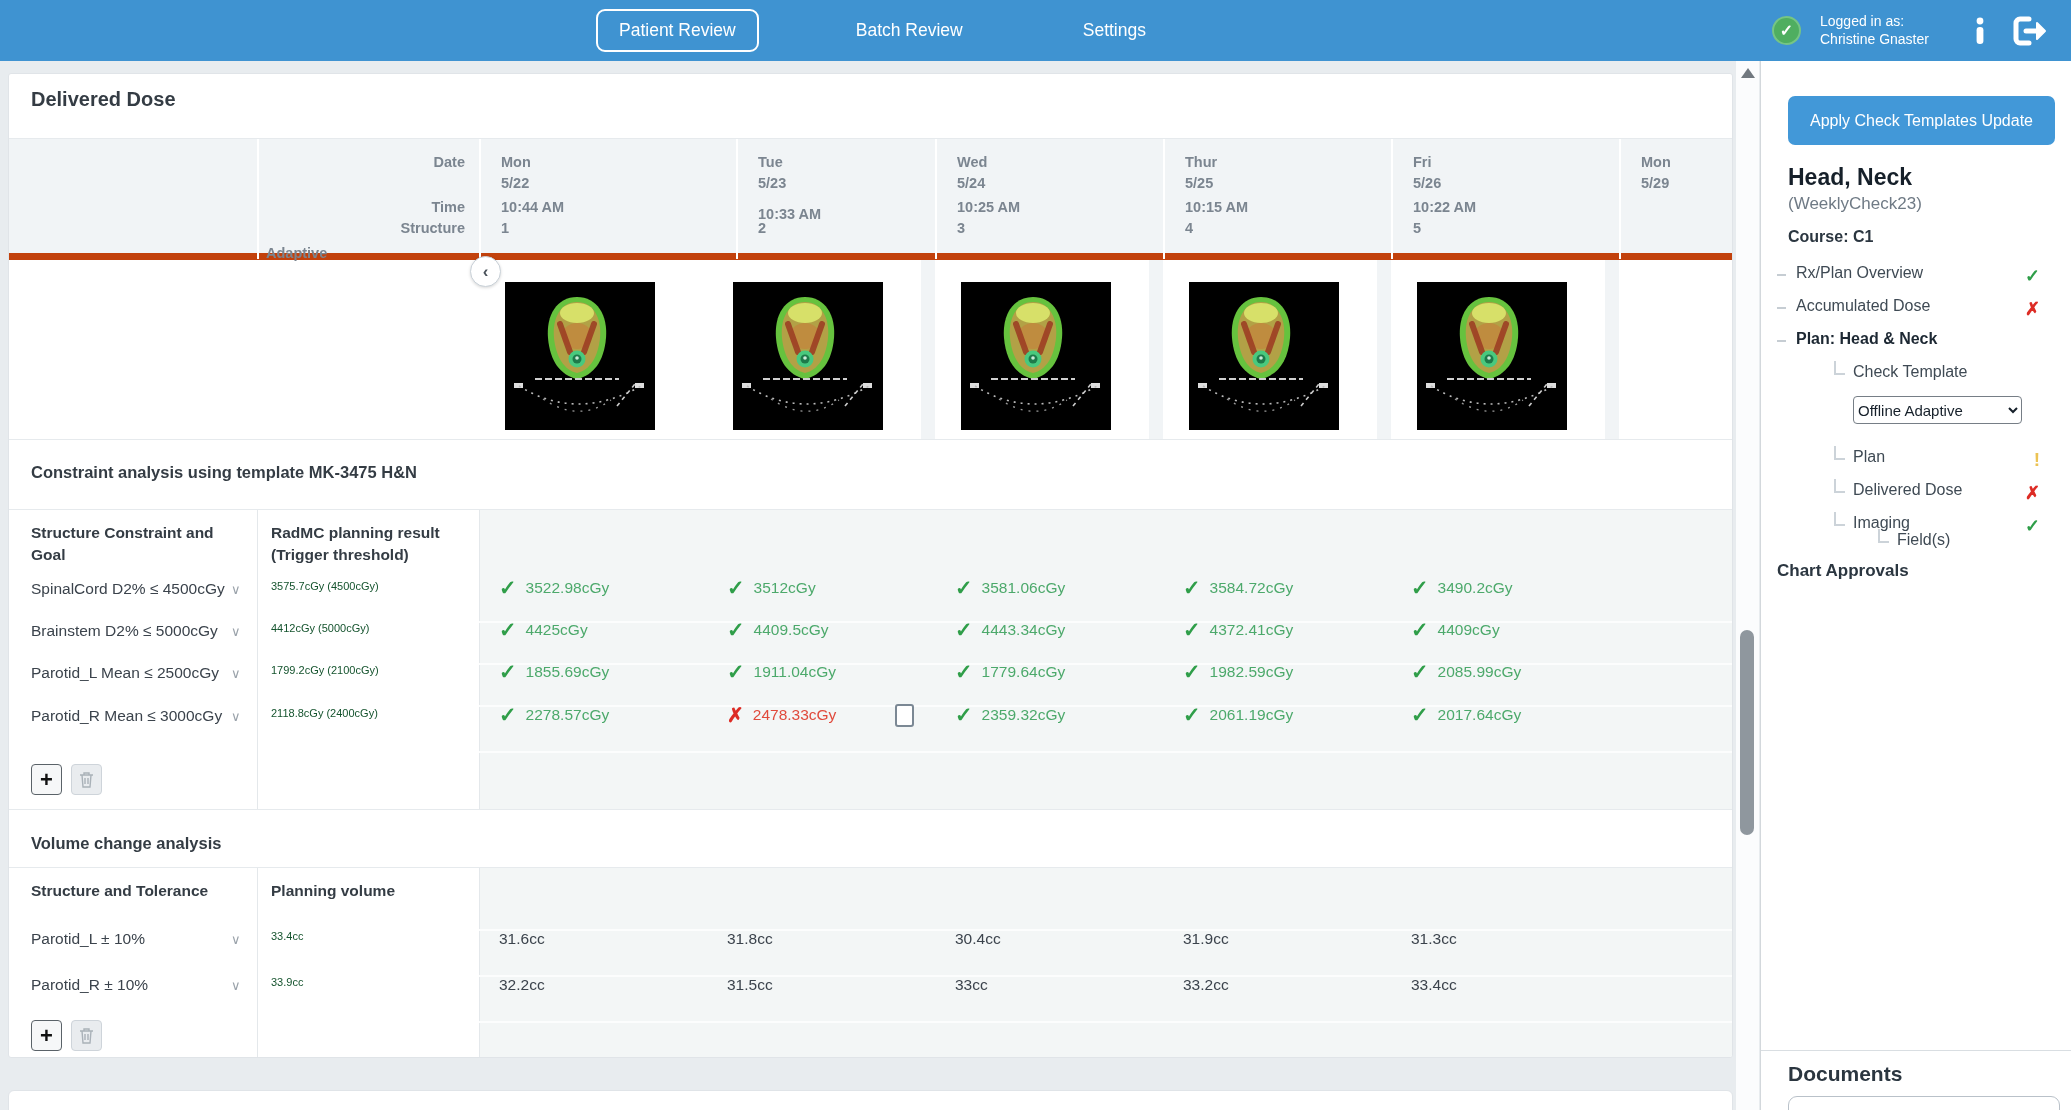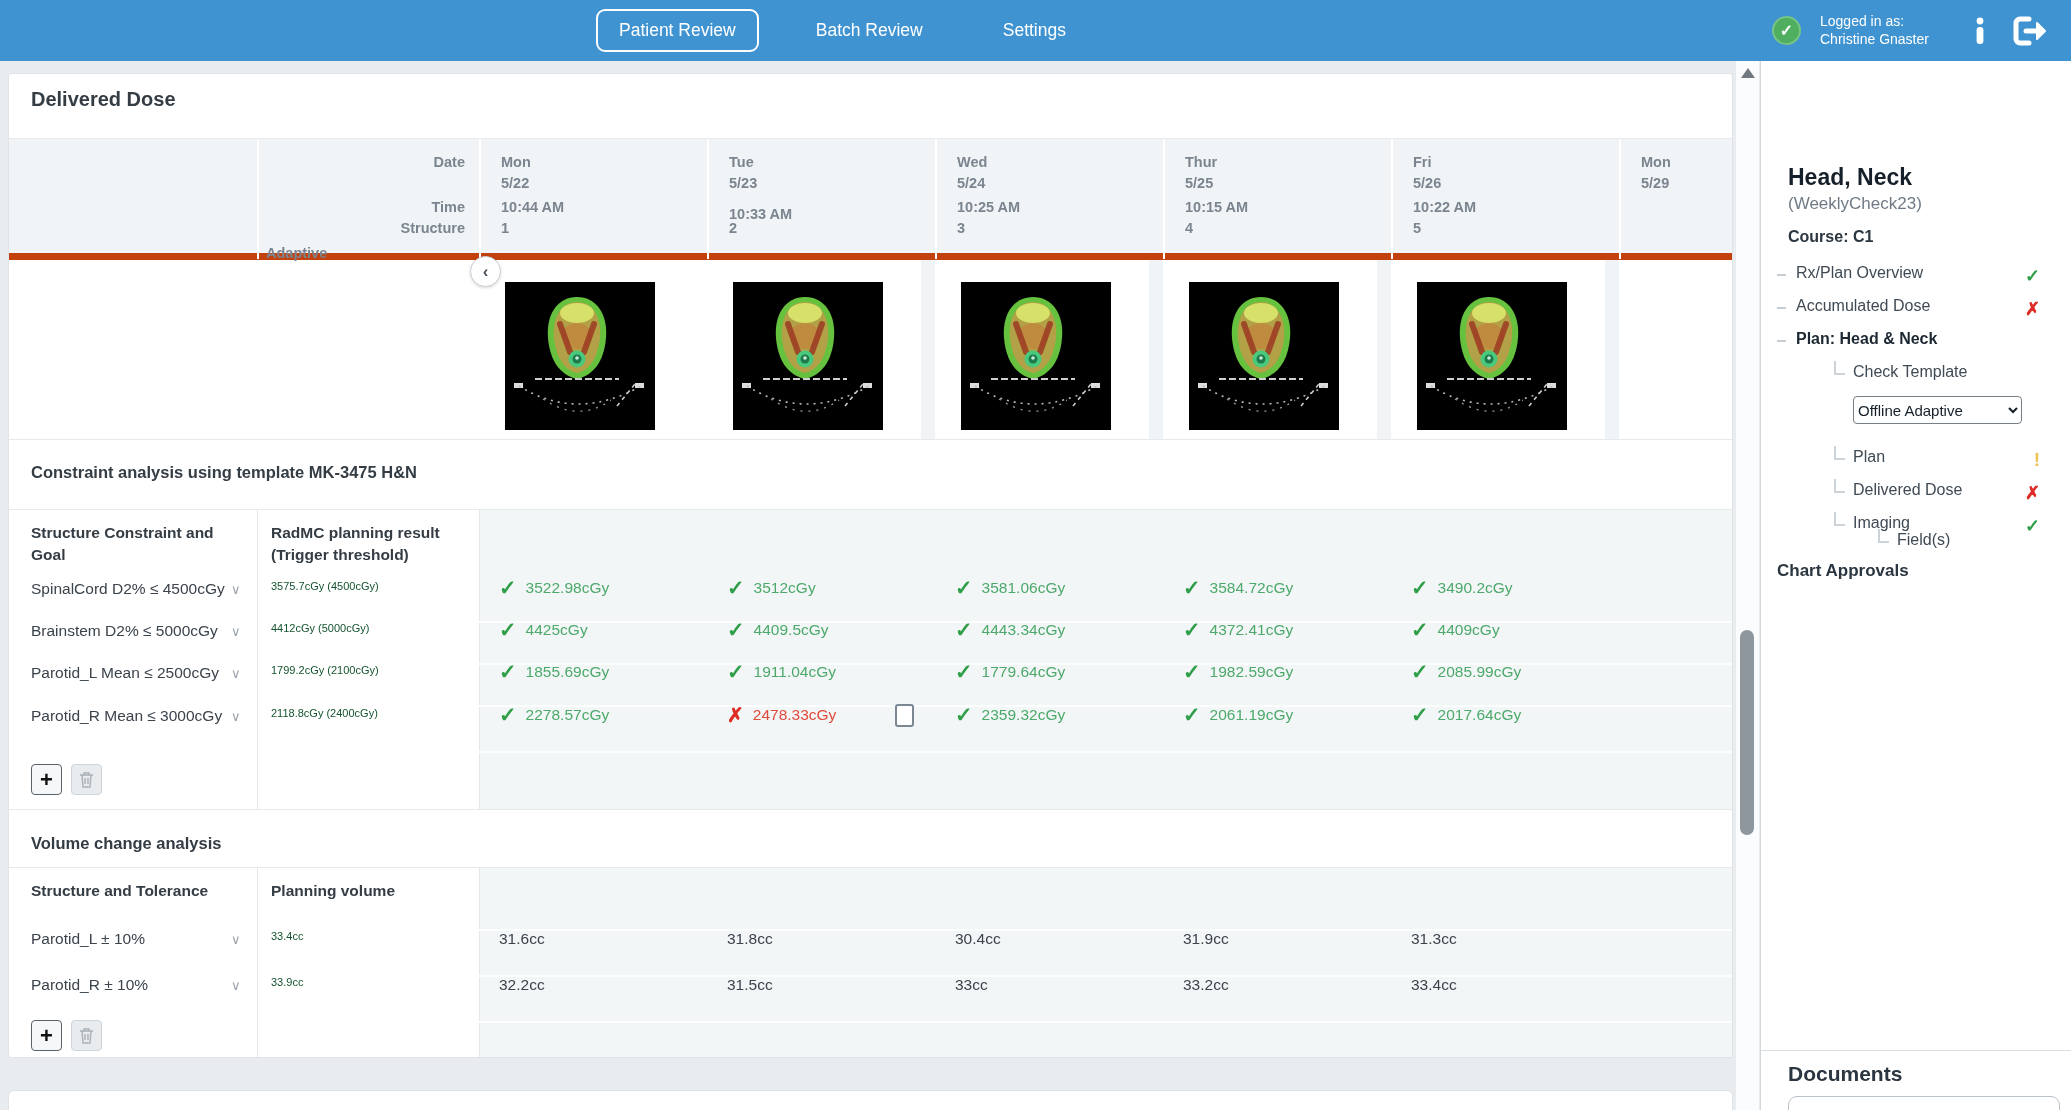--- a/index.html
+++ b/index.html
@@ -2,21 +2,21 @@
 <html><head>
 <meta charset="utf-8">
 <style>
   * { margin:0; padding:0; box-sizing:border-box; }
   html,body { width:2071px; height:1110px; overflow:hidden; background:#e8ecef;
               font-family:"Liberation Sans", sans-serif; position:relative; }
   .abs { position:absolute; }
 
   
   #nav { left:0; top:0; width:2071px; height:61px; background:#3f93d1; z-index:30; }
-  #nav-tabs { left:596px; top:10px; height:41px; display:flex; align-items:center; gap:34px; }
+  #nav-tabs { left:596px; top:10px; height:41px; display:flex; align-items:center; gap:74px; }
   .nav-tab { color:#fff; font-size:17.5px; padding:9px 21px; border-radius:9px;
              border:2px solid transparent; cursor:pointer; white-space:nowrap; }
   .nav-tab.active { border-color:#fff; }
   #login-badge { left:1772px; top:16px; width:29px; height:29px; border-radius:50%;
                  background:#4fae60; border:2px solid #76c584; color:#fff; font-size:16px;
                  font-weight:bold; display:flex; align-items:center; justify-content:center; }
   #login-text { left:1820px; top:12px; color:#fff; font-size:14px; line-height:18px; }
   .nav-ico { color:#fff; cursor:pointer; }
 
   
@@ -141,21 +141,21 @@
     <div class="band-label" style="top:58px">Time</div>
     <div class="band-label" style="top:79px">Structure</div>
     <div class="day-line" style="left:257px;top:104px">Adaptive</div>
     <div id="day-cells">
         <div class="day-cell" style="left: 470px; width: 228px;">
           <div class="day-line" style="top: 13px;">Mon</div>
           <div class="day-line" style="top: 34px;">5/22</div>
           <div class="day-line" style="top: 58px;">10:44 AM</div>
           <div class="day-line" style="top: 79px;">1</div>
         </div>
-        <div class="day-cell" style="left: 698px; width: 248px;">
+        <div class="day-cell" style="left: 727px; width: 248px;">
           <div class="band-sep" style="left: 0px;"></div>
           <div class="day-line" style="top: 13px;">Tue</div>
           <div class="day-line" style="top: 34px;">5/23</div>
           <div class="day-line" style="top: 58px; margin-top: 7px;">10:33 AM</div>
           <div class="day-line" style="top: 79px;">2</div>
         </div>
         <div class="day-cell" style="left: 926px; width: 228px;">
           <div class="band-sep" style="left: 0px;"></div>
           <div class="day-line" style="top: 13px;">Wed</div>
           <div class="day-line" style="top: 34px;">5/24</div>
@@ -440,20 +440,21 @@
   </div>
 </div>
 
 <div id="card2" class="abs"></div>
 
 <div id="scroll-gutter" class="abs"></div>
 <div id="scroll-up" class="abs"></div>
 <div id="scroll-thumb" class="abs"></div>
 
 <div id="sidebar" class="abs">
+  <button id="apply-btn" class="abs">Apply Check Templates Update</button>
   <div id="patient-name" class="abs">Head, Neck</div>
   <div id="check-name" class="abs">(WeeklyCheck23)</div>
   <div id="course-label" class="abs">Course: C1</div>
   <div id="tree">
       <div class="tree-row" style="top: 203px;">
         <div class="tree-dash"></div>
         <div class="tree-label" style="left: 35px; top: 0px;">Rx/Plan Overview</div>
         <div class="tree-status st-pass">✓</div>
       </div>
       <div class="tree-row" style="top: 236px;">

